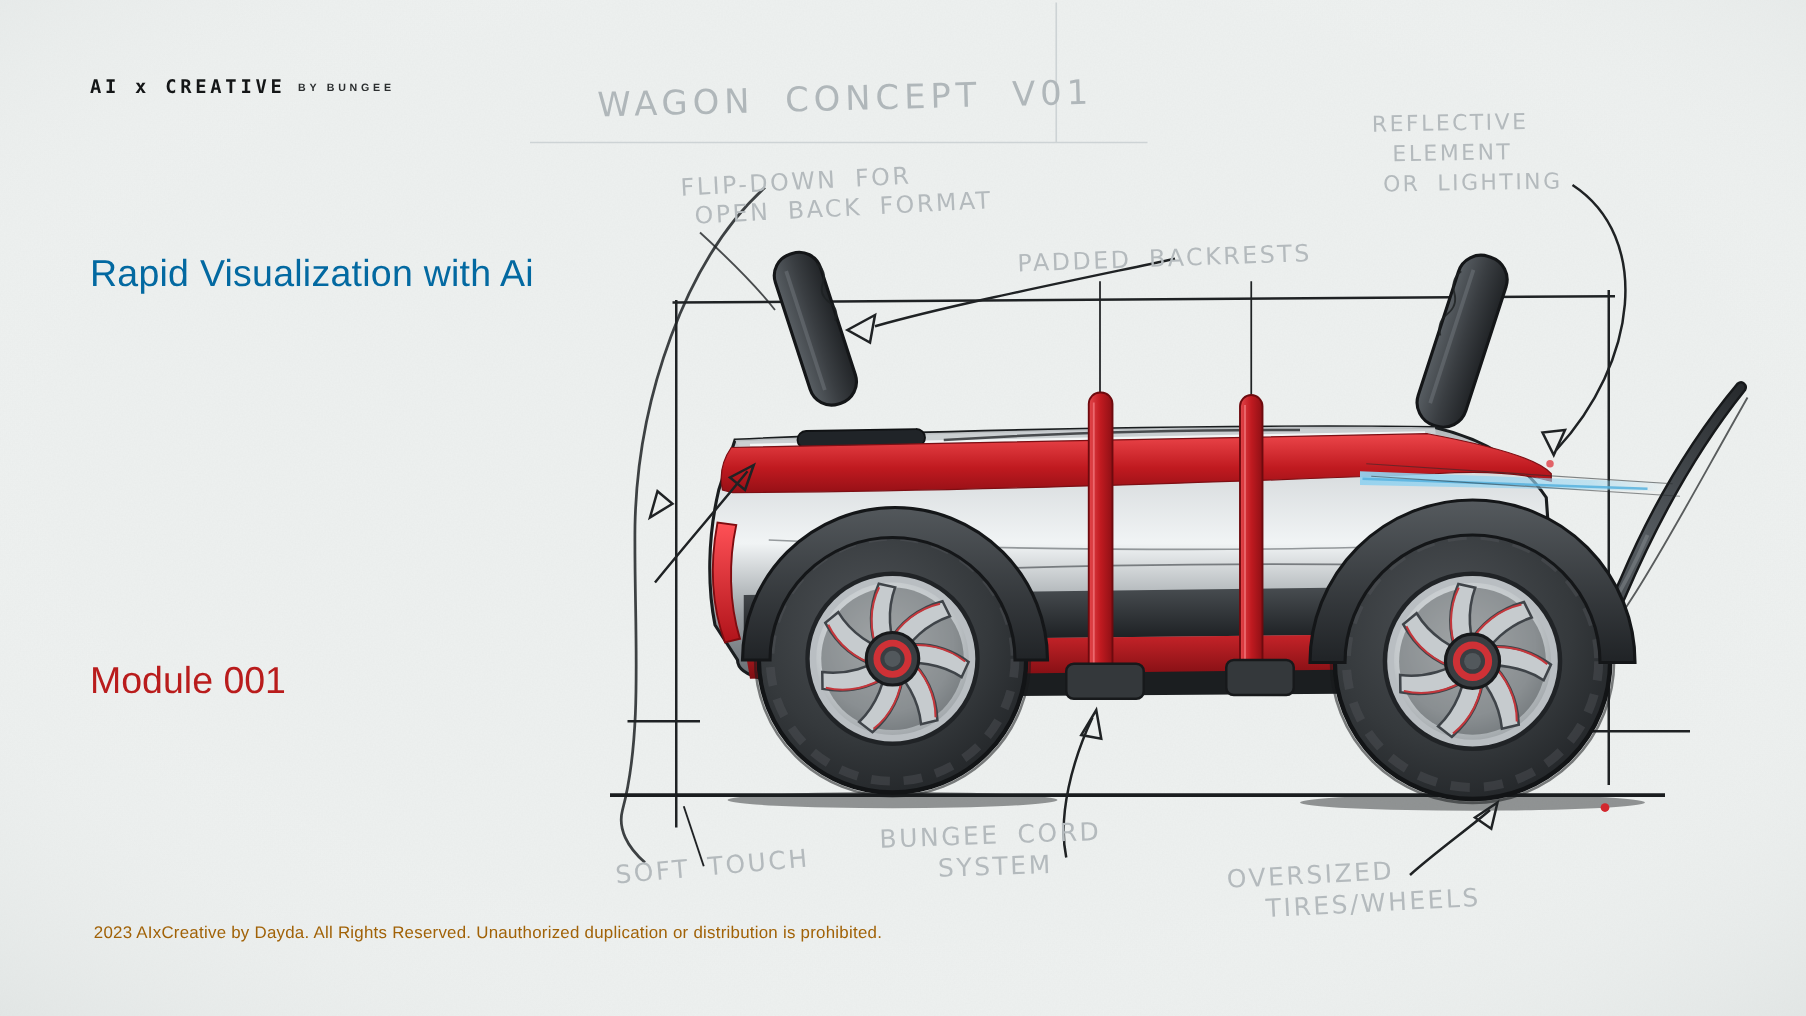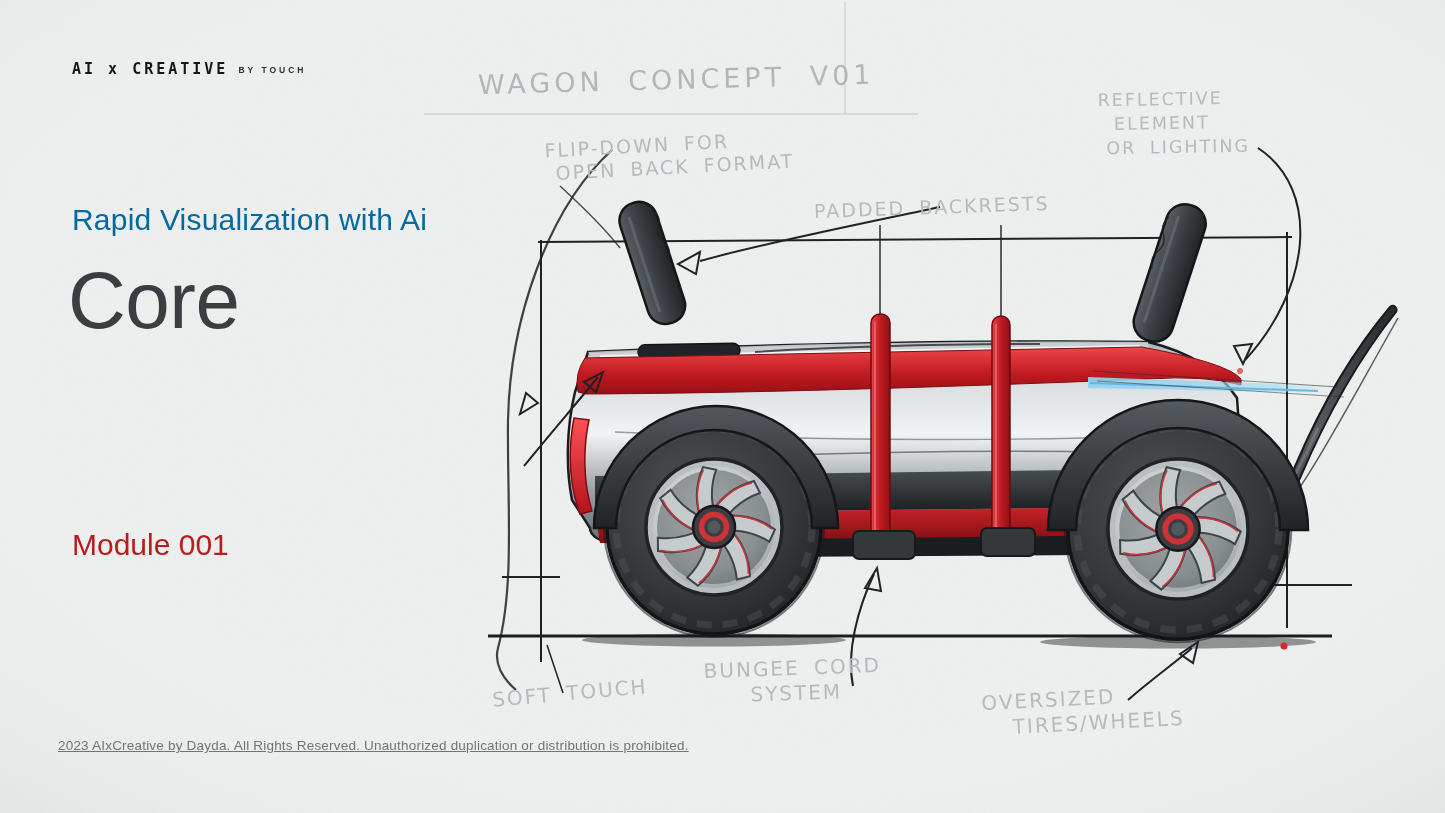--- a/index.html
+++ b/index.html
@@ -29,22 +29,22 @@
   }
   .title{
     position:absolute;left:68px;top:252px;
     font-size:80px;line-height:97px;color:#3a3e41;font-weight:500;letter-spacing:-.5px;
   }
   .module{
     position:absolute;left:72px;top:528px;
     font-size:30px;color:#b91c1c;
   }
   .copyright{
-    position:absolute;left:58px;top:738px;
-    font-size:13.5px;color:#737373;letter-spacing:.2px;text-decoration:underline;
+    position:absolute;left:75px;top:738px;
+    font-size:13.5px;color:#a16207;letter-spacing:.2px;
   }
 
   
   .anno{
     position:absolute;color:#b4babd;letter-spacing:2px;word-spacing:6px;
     font-family:"DejaVu Sans", sans-serif;white-space:nowrap;
   }
   .anno div{white-space:nowrap;}
   .anno-wagon{left:478px;top:64px;font-size:27px;letter-spacing:4px;word-spacing:12px;
     color:#b0b7ba;transform:rotate(-1.5deg);}
@@ -275,27 +275,26 @@
       <path d="M563,693 L547,645" stroke-width="1.5"></path>
       <path d="M560,186 C584,208 606,230 620,248" stroke-width="1.5" opacity=".8"></path>
     </g>
 
     <circle cx="1240" cy="371" r="3" fill="#e04a50" opacity=".85"></circle>
     <circle cx="1284" cy="646" r="3.5" fill="#d2282e"></circle>
   </svg>
 
   <div class="logo">
     <span class="brand">AI x CREATIVE</span>
-    <span class="byline">BY TOUCH</span>
+    <span class="byline">BY BUNGEE</span>
   </div>
 
   <div class="kicker">Rapid Visualization with Ai</div>
 
   <div class="title">
-    <div>Core</div>
   </div>
 
   <div class="module">Module 001</div>
 
   <div class="copyright">2023 AIxCreative by Dayda. All Rights Reserved. Unauthorized duplication or distribution is prohibited.</div>
 
   <div class="anno anno-wagon">WAGON CONCEPT V01</div>
 
   <div class="anno anno-flip">
     <div class="l1">FLIP-DOWN FOR</div>

